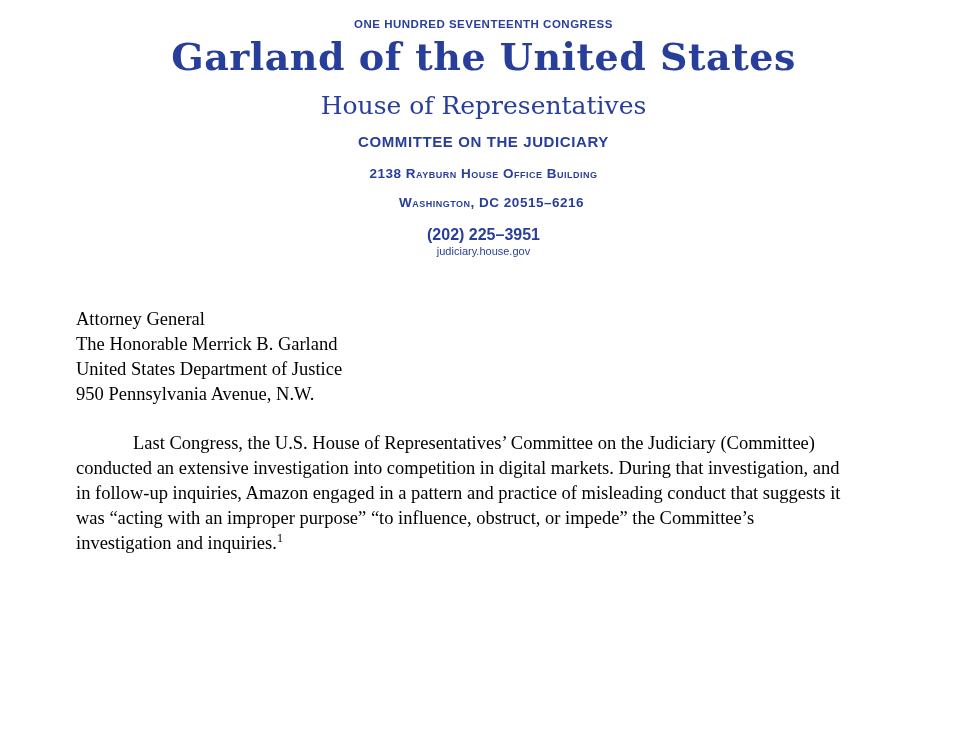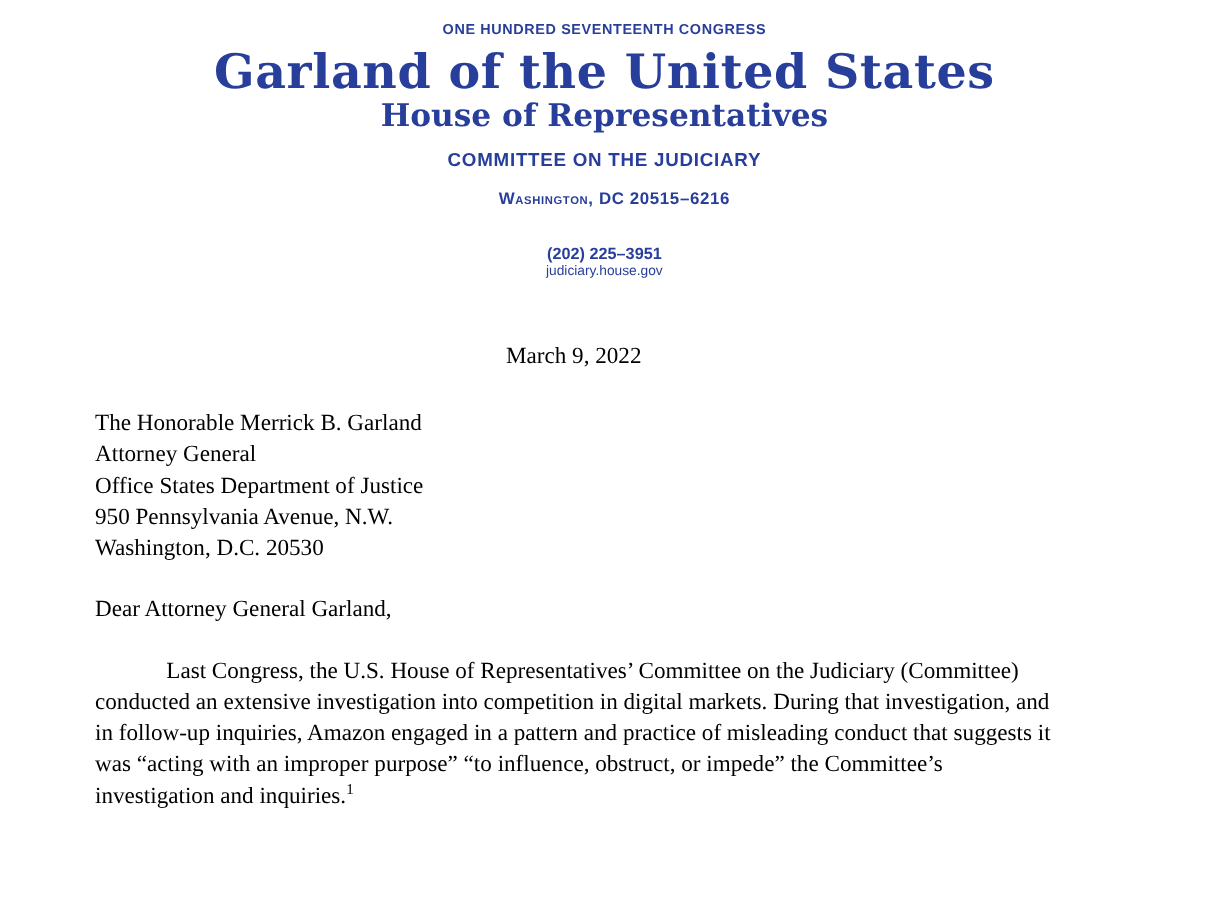--- a/index.html
+++ b/index.html
@@ -34,24 +34,24 @@
   .lh-title {
     font-family: "DejaVu Serif", serif;
     font-weight: bold;
     font-size: 38px;
     line-height: 42px;
     margin-top: 6px;
     letter-spacing: 0.5px;
   }
   .lh-subtitle {
     font-family: "DejaVu Serif", serif;
-    font-weight: bold;
+    font-weight: normal;
     font-size: 25px;
     line-height: 28px;
-    margin-top: 1px;
+    margin-top: 14px;
   }
   .lh-committee {
     font-size: 15px;
     font-weight: bold;
     letter-spacing: 0.6px;
     margin-top: 13px;
   }
   .lh-addr1 {
     font-size: 13.5px;
     font-weight: bold;
@@ -61,23 +61,23 @@
   }
   .lh-addr2 {
     font-size: 13.5px;
     font-weight: bold;
     font-variant: small-caps;
     letter-spacing: 0.5px;
     margin-top: 14px;
     padding-left: 16px;
   }
   .lh-phone {
-    font-size: 13px;
+    font-size: 16px;
     font-weight: bold;
-    margin-top: 29px;
+    margin-top: 16px;
   }
   .lh-site {
     font-size: 11px;
     font-weight: normal;
     margin-top: 1px;
   }
 
   
   .content {
     margin: 50px 0 0 76px;
@@ -114,37 +114,35 @@
 </head>
 <body>
 
 <div class="page">
 
   <div class="letterhead">
     <div class="lh-session">ONE HUNDRED SEVENTEENTH CONGRESS</div>
     <div class="lh-title">Garland of the United States</div>
     <div class="lh-subtitle">House of Representatives</div>
     <div class="lh-committee">COMMITTEE ON THE JUDICIARY</div>
+    <div class="lh-addr1">2138 Rayburn House Office Building</div>
     <div class="lh-addr2">Washington, DC 20515–6216</div>
     <div class="lh-phone">(202) 225–3951</div>
     <div class="lh-site">judiciary.house.gov</div>
   </div>
 
   <div class="content">
 
-    <div class="date-line">March 9, 2022</div>
 
     <div class="recipient">
+      <div>Attorney General</div>
       <div>The Honorable Merrick B. Garland</div>
-      <div>Attorney General</div>
-      <div>Office States Department of Justice</div>
+      <div>United States Department of Justice</div>
       <div>950 Pennsylvania Avenue, N.W.</div>
-      <div>Washington, D.C. 20530</div>
     </div>
 
-    <div class="salutation">Dear Attorney General Garland,</div>
 
 
     <p class="para"><span>Last Congress, the U.S. House of Representatives’ Committee on the Judiciary (Committee) conducted an extensive investigation into competition in digital markets. During that investigation, and in follow-up inquiries, Amazon engaged in a pattern and practice of misleading conduct that suggests it was “acting with an improper purpose” “to influence, obstruct, or impede” the Committee’s investigation and inquiries.</span><sup>1</sup></p>
 
   </div>
 
 </div>
 
 </body></html>

